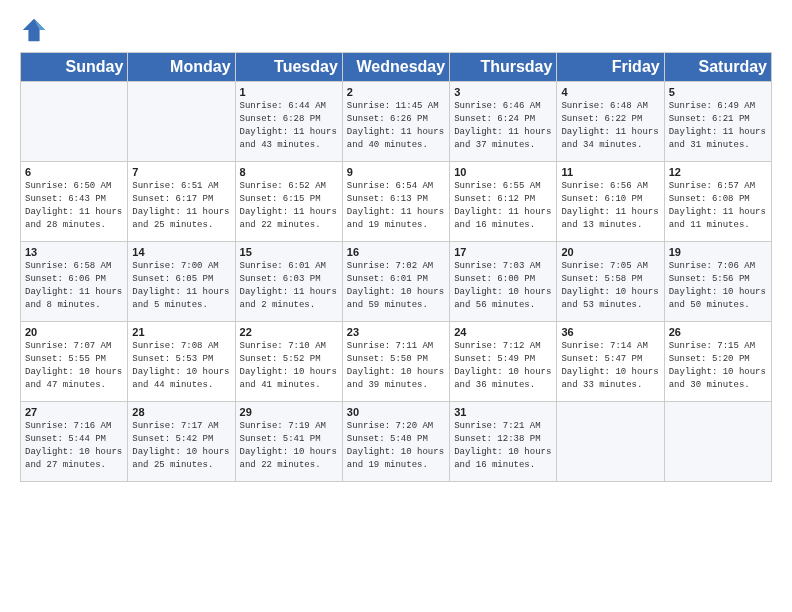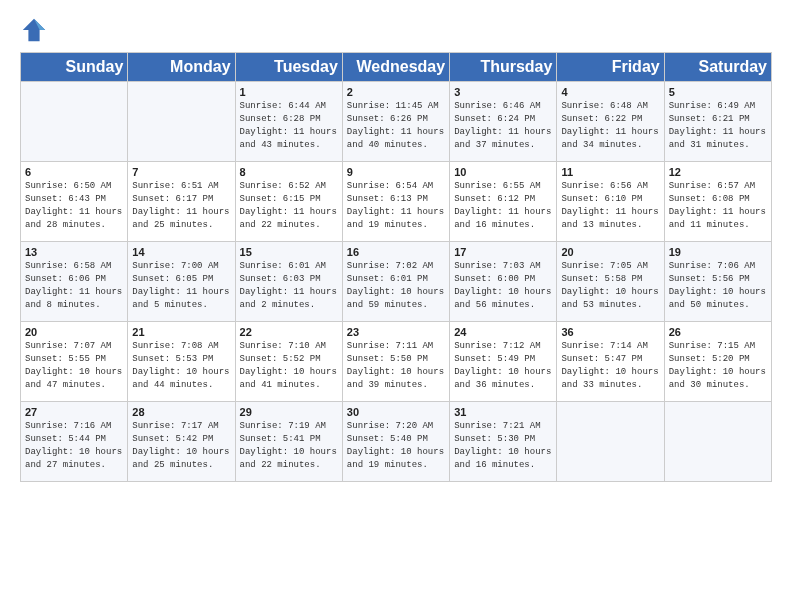--- a/index.html
+++ b/index.html
@@ -314,21 +314,21 @@
           </td>
           <td>
             <span class="day-num">30</span>
             <div class="cell-content">Sunrise: 7:20 AM
 Sunset: 5:40 PM
 Daylight: 10 hours and 19 minutes.</div>
           </td>
           <td>
             <span class="day-num">31</span>
             <div class="cell-content">Sunrise: 7:21 AM
-Sunset: 5:30 PM
+Sunset: 12:38 PM
 Daylight: 10 hours and 16 minutes.</div>
           </td>
           <td class="empty-cell"></td>
           <td class="empty-cell"></td>
         </tr>
       </tbody>
   </table>
 </div>
 
 </body></html>

